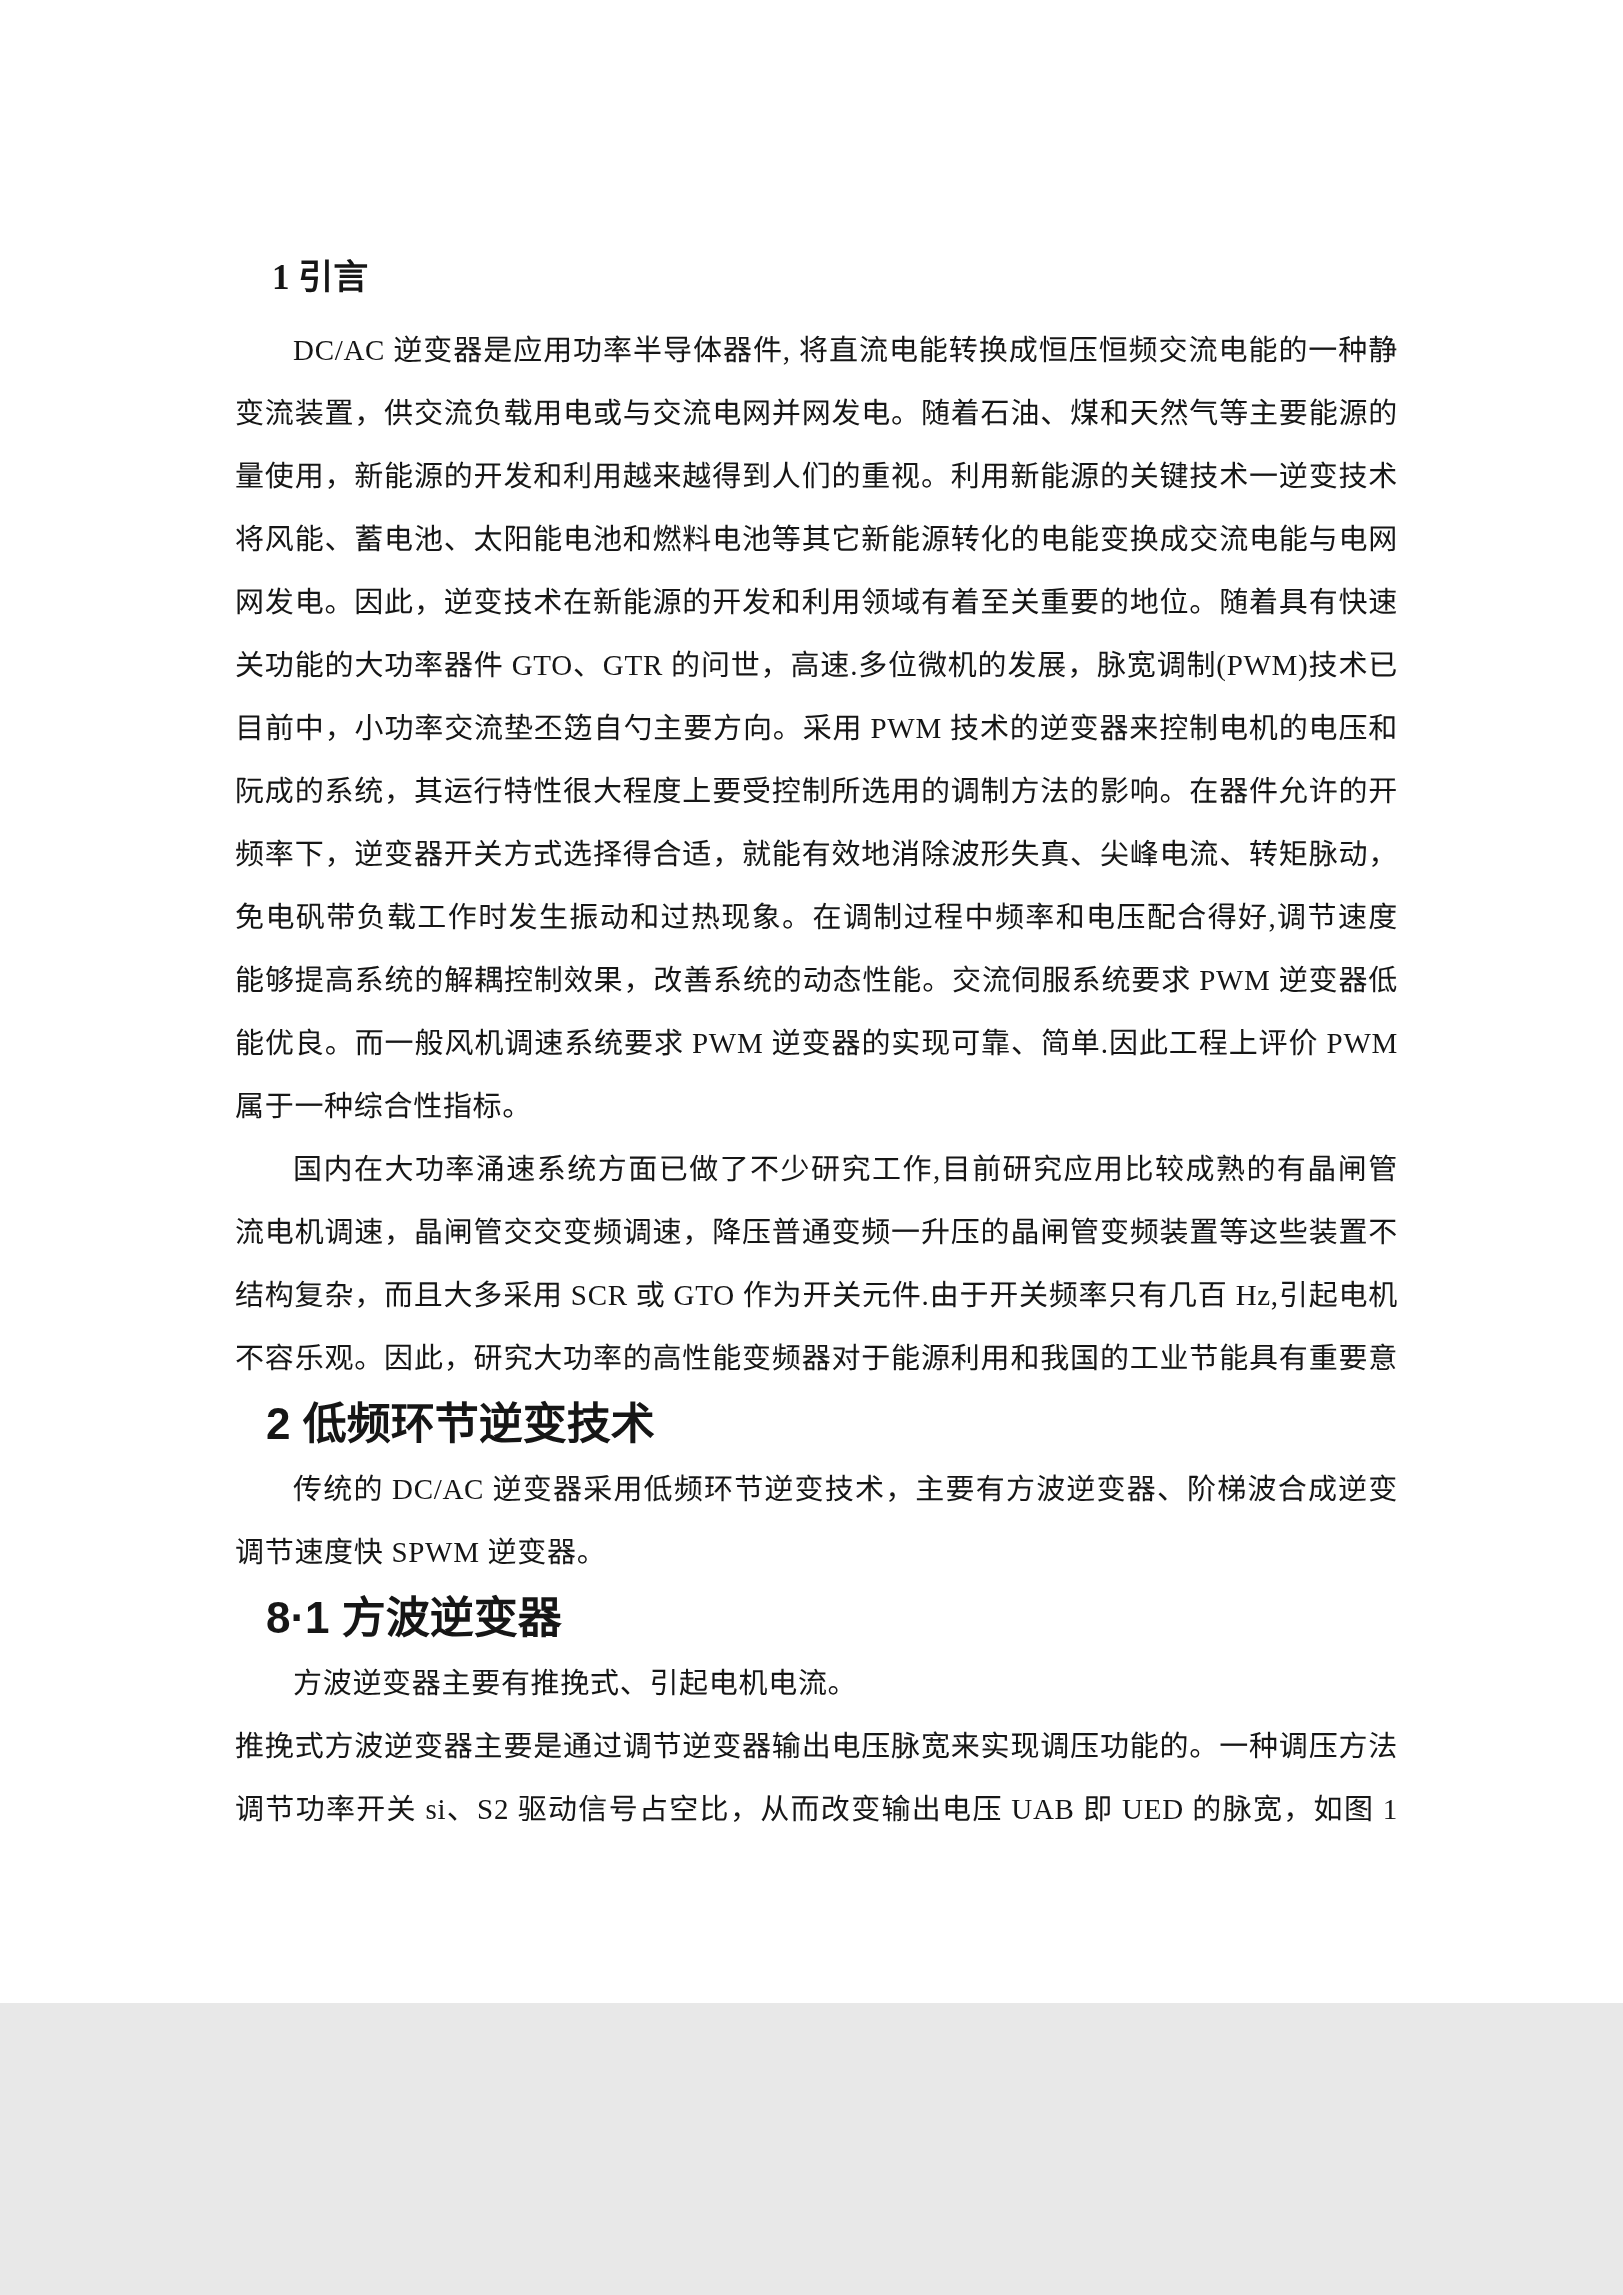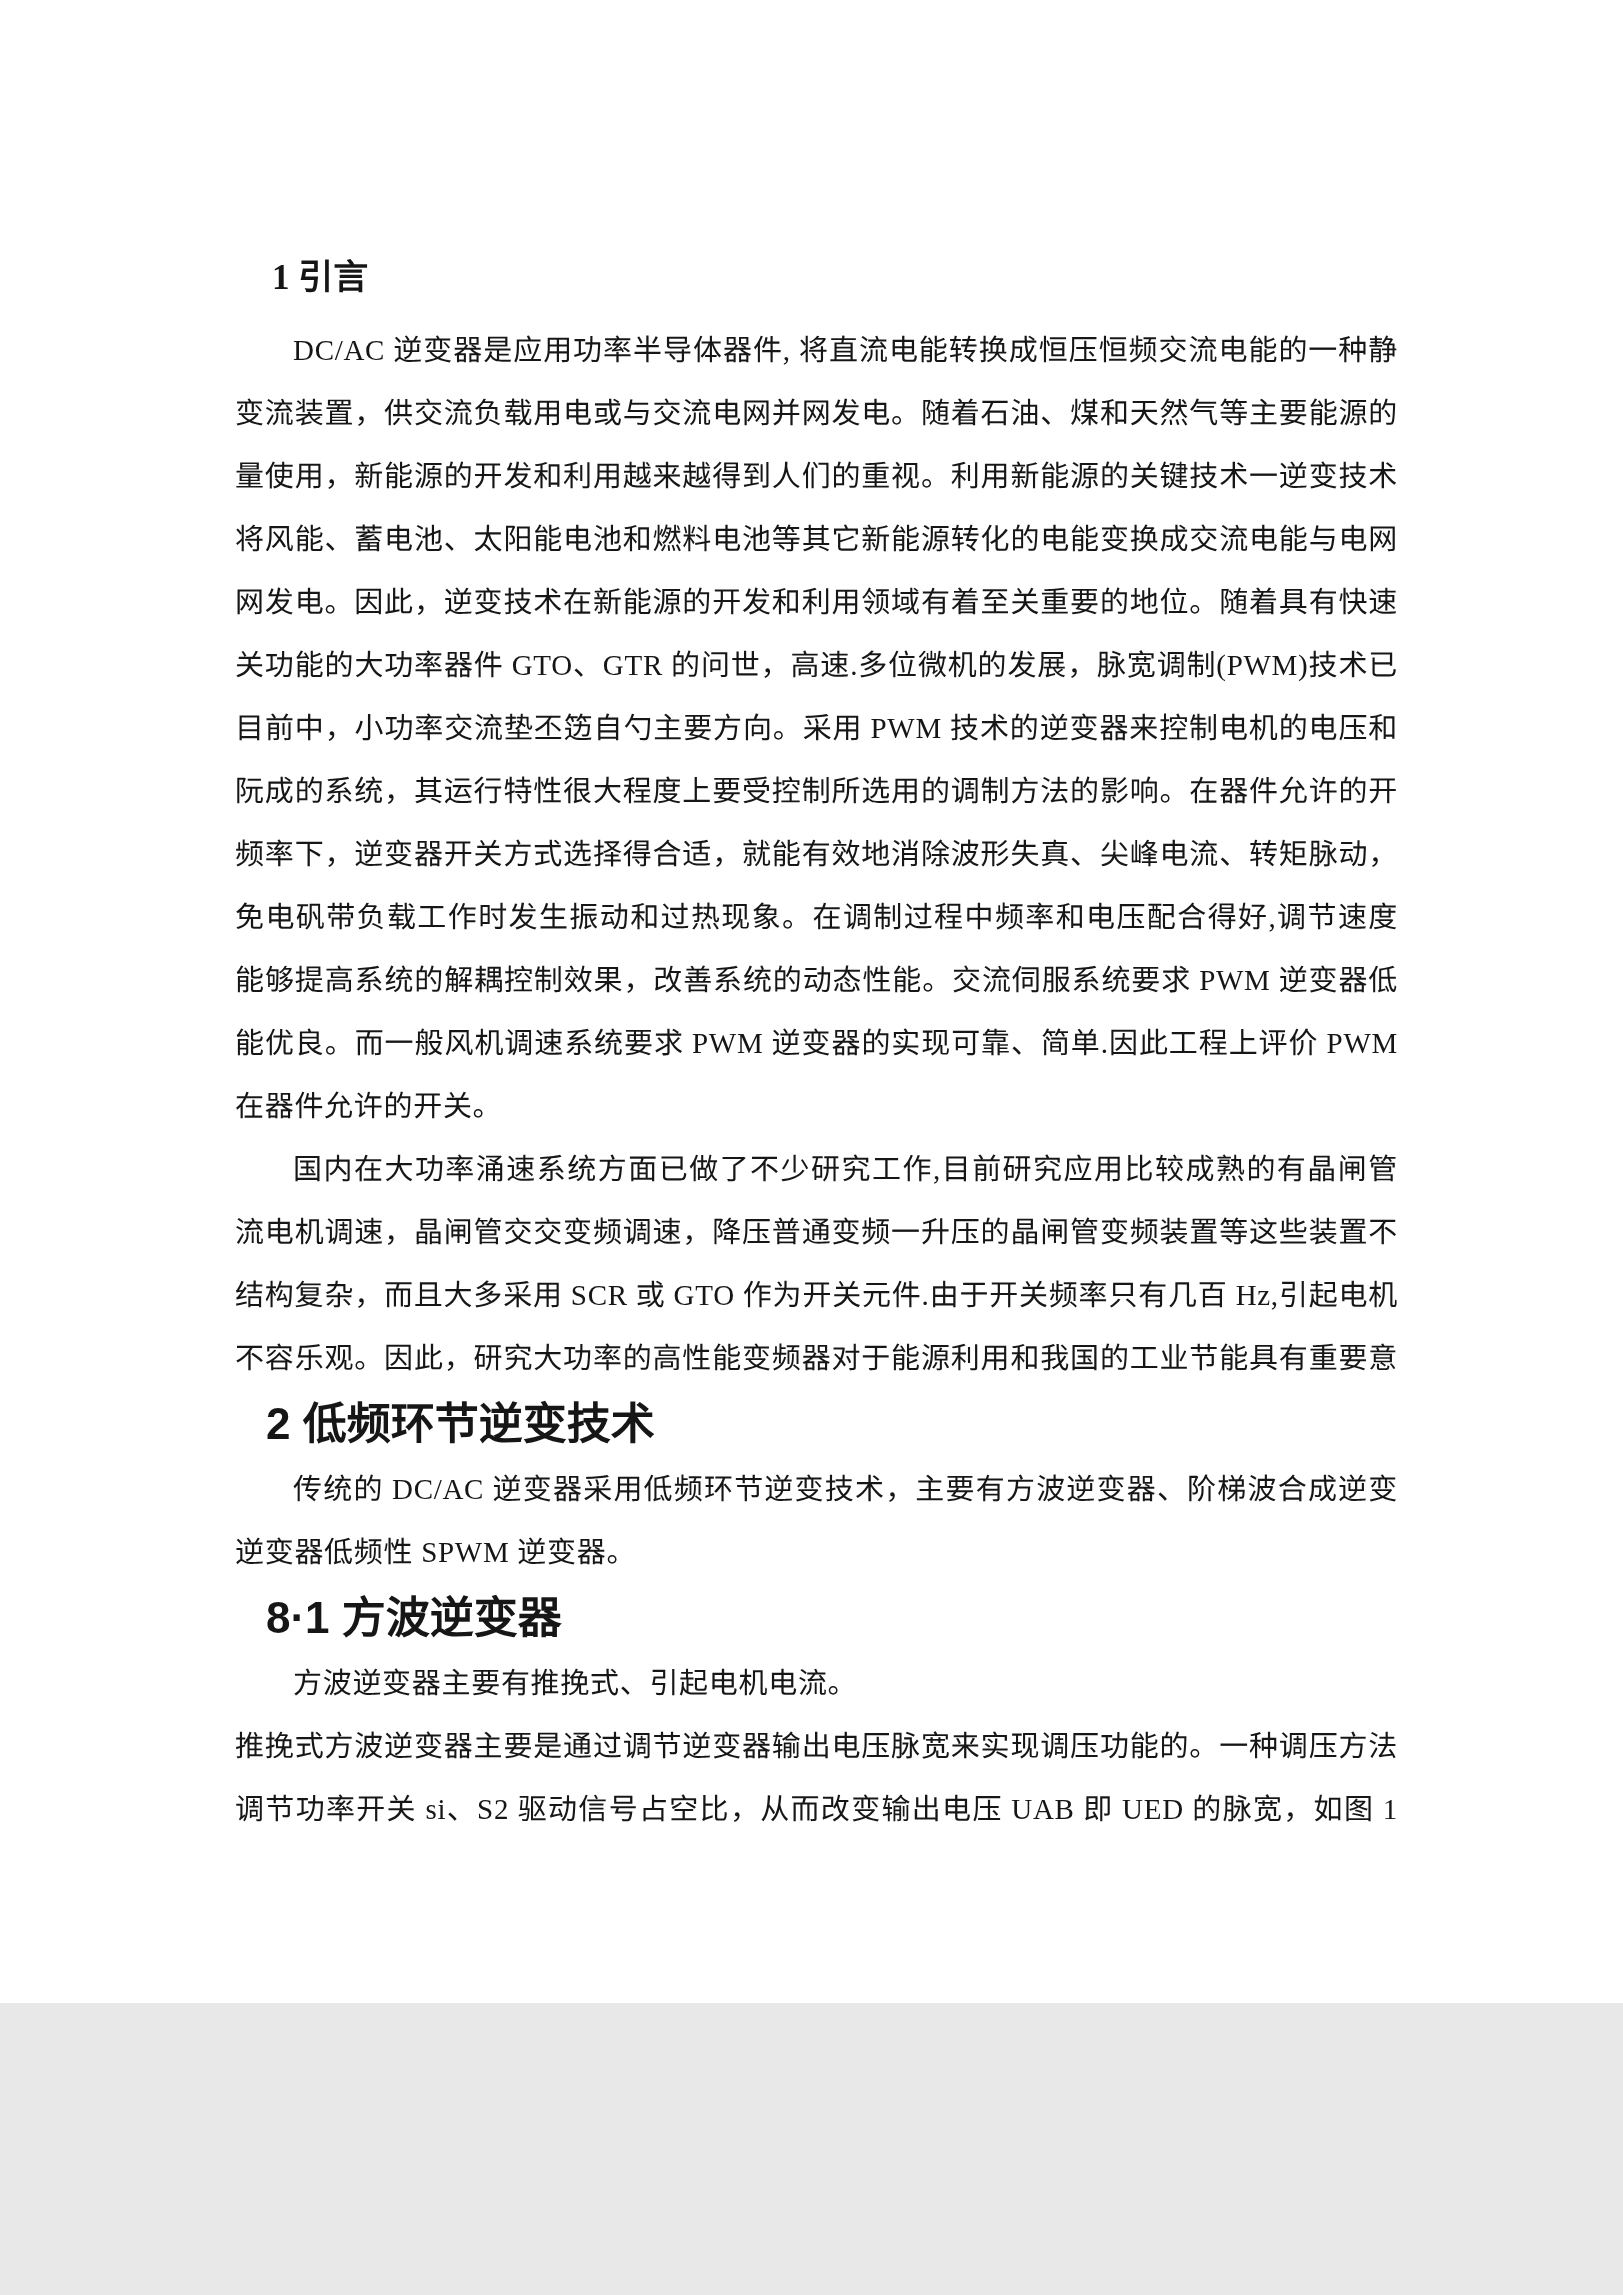--- a/index.html
+++ b/index.html
@@ -66,27 +66,27 @@
       <div class="line jfull">量使用，新能源的开发和利用越来越得到人们的重视。利用新能源的关键技术一逆变技术能</div>
       <div class="line jfull">将风能、蓄电池、太阳能电池和燃料电池等其它新能源转化的电能变换成交流电能与电网并</div>
       <div class="line jfull">网发电。因此，逆变技术在新能源的开发和利用领域有着至关重要的地位。随着具有快速开</div>
       <div class="line jfull">关功能的大功率器件 GTO、GTR 的问世，高速.多位微机的发展，脉宽调制(PWM)技术已成为</div>
       <div class="line jfull">目前中，小功率交流垫丕笾自勺主要方向。采用 PWM 技术的逆变器来控制电机的电压和频率</div>
       <div class="line jfull">阮成的系统，其运行特性很大程度上要受控制所选用的调制方法的影响。在器件允许的开关</div>
       <div class="line jfull">频率下，逆变器开关方式选择得合适，就能有效地消除波形失真、尖峰电流、转矩脉动，避</div>
       <div class="line jfull">免电矾带负载工作时发生振动和过热现象。在调制过程中频率和电压配合得好,调节速度快,</div>
       <div class="line jfull">能够提高系统的解耦控制效果，改善系统的动态性能。交流伺服系统要求 PWM 逆变器低频性</div>
       <div class="line jfull">能优良。而一般风机调速系统要求 PWM 逆变器的实现可靠、简单.因此工程上评价 PWM 技术</div>
-      <div class="line">在器件允许的开关。</div>
+      <div class="line">属于一种综合性指标。</div>
       <div class="line jfull first">国内在大功率涌速系统方面已做了不少研究工作,目前研究应用比较成熟的有晶闸管直</div>
       <div class="line jfull">流电机调速，晶闸管交交变频调速，降压普通变频一升压的晶闸管变频装置等这些装置不但</div>
       <div class="line jfull">结构复杂，而且大多采用 SCR 或 GTO 作为开关元件.由于开关频率只有几百 Hz,引起电机电流、</div>
       <div class="line jfull">不容乐观。因此，研究大功率的高性能变频器对于能源利用和我国的工业节能具有重要意义。</div>
       <div class="h2">2 低频环节逆变技术</div>
       <div class="line jfull first">传统的 DC/AC 逆变器采用低频环节逆变技术，主要有方波逆变器、阶梯波合成逆变器、</div>
-      <div class="line">逆变器低频性 SPWM 逆变器。</div>
+      <div class="line">调节速度快 SPWM 逆变器。</div>
       <div class="h3">8·1 方波逆变器</div>
       <div class="line first">方波逆变器主要有推挽式、引起电机电流。</div>
       <div class="line jfull">推挽式方波逆变器主要是通过调节逆变器输出电压脉宽来实现调压功能的。一种调压方法是</div>
       <div class="line jfull">调节功率开关 si、S2 驱动信号占空比，从而改变输出电压 UAB 即 UED 的脉宽，如图 1（b）</div>
     </div>
 </div>
 
 
 </body></html>

